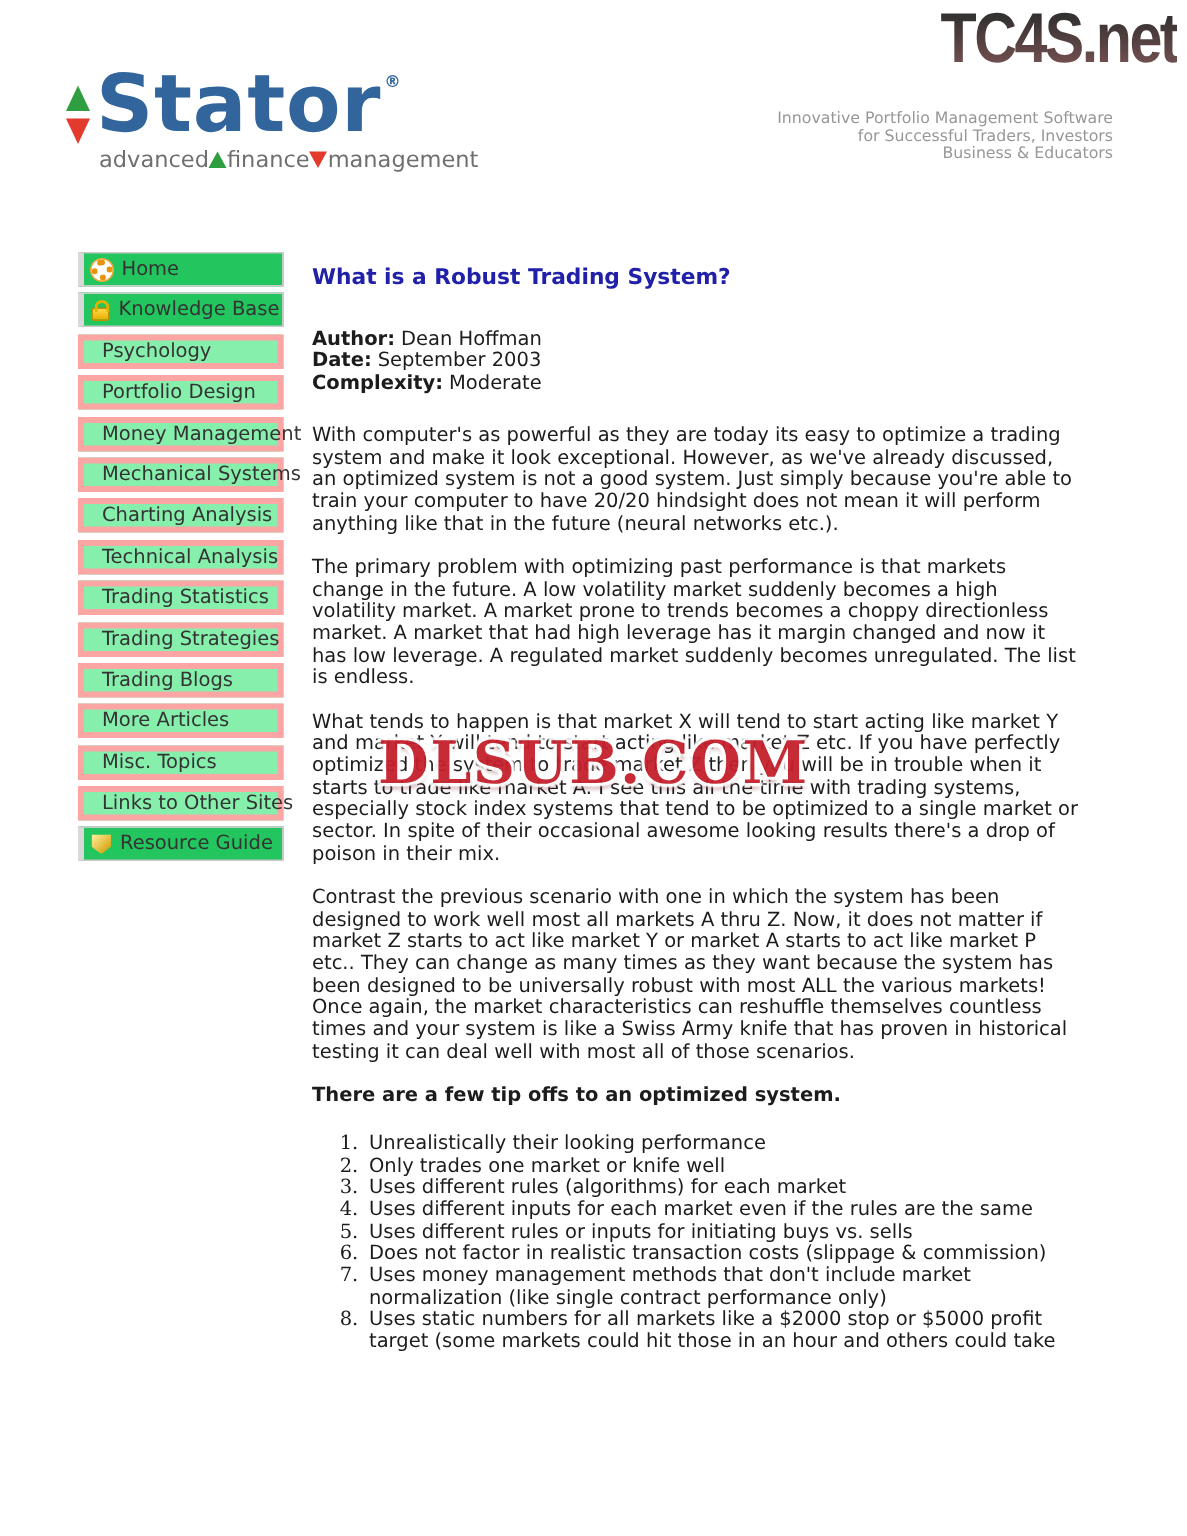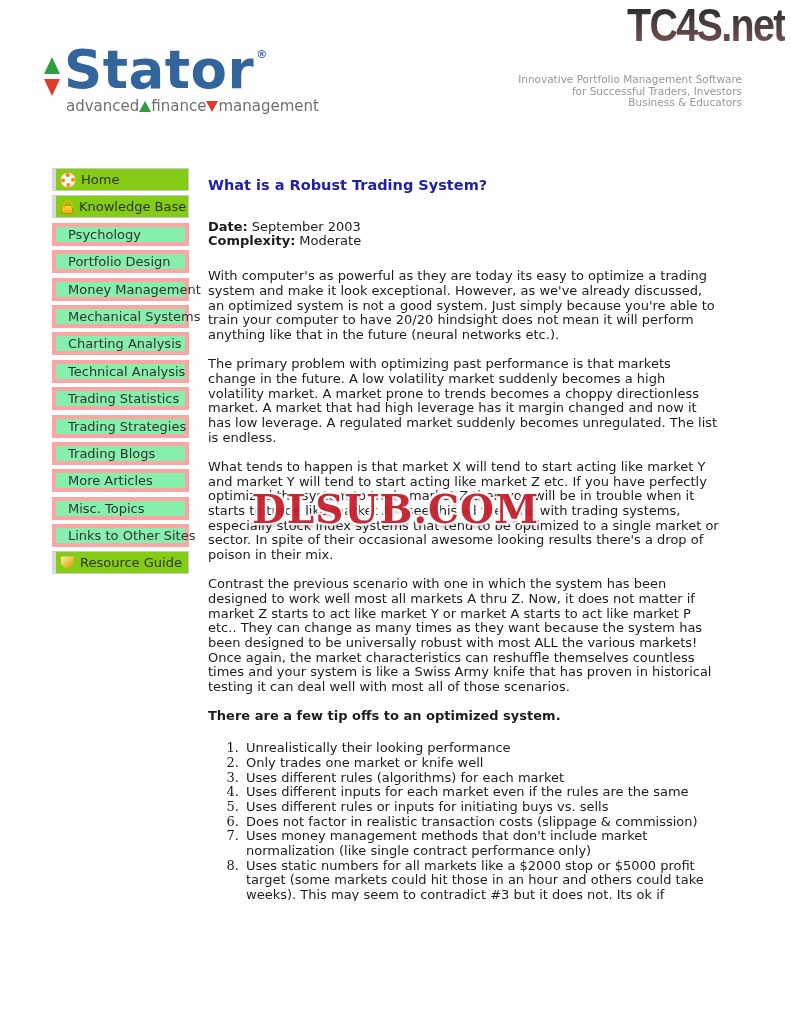--- a/index.html
+++ b/index.html
@@ -38,21 +38,21 @@
   }
 
   
   .sidebar { position:absolute; left:52px; top:168px; width:137px; display:flex; flex-direction:column; gap:4.4px; }
   .nav-item {
     height:23px; background:#86efac; border:4px solid #fca5a5;
     display:flex; align-items:center; padding-left:12px;
     font-size:13px; color:#333; cursor:pointer; white-space:nowrap;
   }
   .nav-item.raised {
-    background:#84cc16; border:1px solid #c9c9c9;
+    background:#22c55e; border:1px solid #c9c9c9;
     border-left:4px solid #d9d9d9; padding-left:5px;
   }
   .nav-icon { display:none; margin-right:6px; flex:none; }
   .nav-icon.gear {
     display:inline-block; width:6px; height:6px; background:#fff;
     border:4px dotted #e8920e; border-radius:50%;
     box-shadow:0 0 0 1px #f0a93c; box-sizing:content-box;
   }
   .nav-icon.lock {
     display:inline-block; position:relative; width:12px; height:9px;
@@ -210,20 +210,21 @@
         <span class="nav-icon shield"></span>
         <span class="nav-label">Resource Guide</span>
       </div>
     </nav>
 
   <main class="content">
     <h1 class="article-title">What is a Robust Trading System?</h1>
 
     <div class="meta">
 
+        <div class="meta-row"><b>Author:</b><span>Dean Hoffman</span></div>
 
         <div class="meta-row"><b>Date:</b><span>September 2003</span></div>
 
         <div class="meta-row"><b>Complexity:</b><span>Moderate</span></div>
       </div>
 
     <div class="paras">
 
         <p>With computer's as powerful as they are today its easy to optimize a trading system and make it look exceptional. However, as we've already discussed, an optimized system is not a good system. Just simply because you're able to train your computer to have 20/20 hindsight does not mean it will perform anything like that in the future (neural networks etc.).</p>
 

